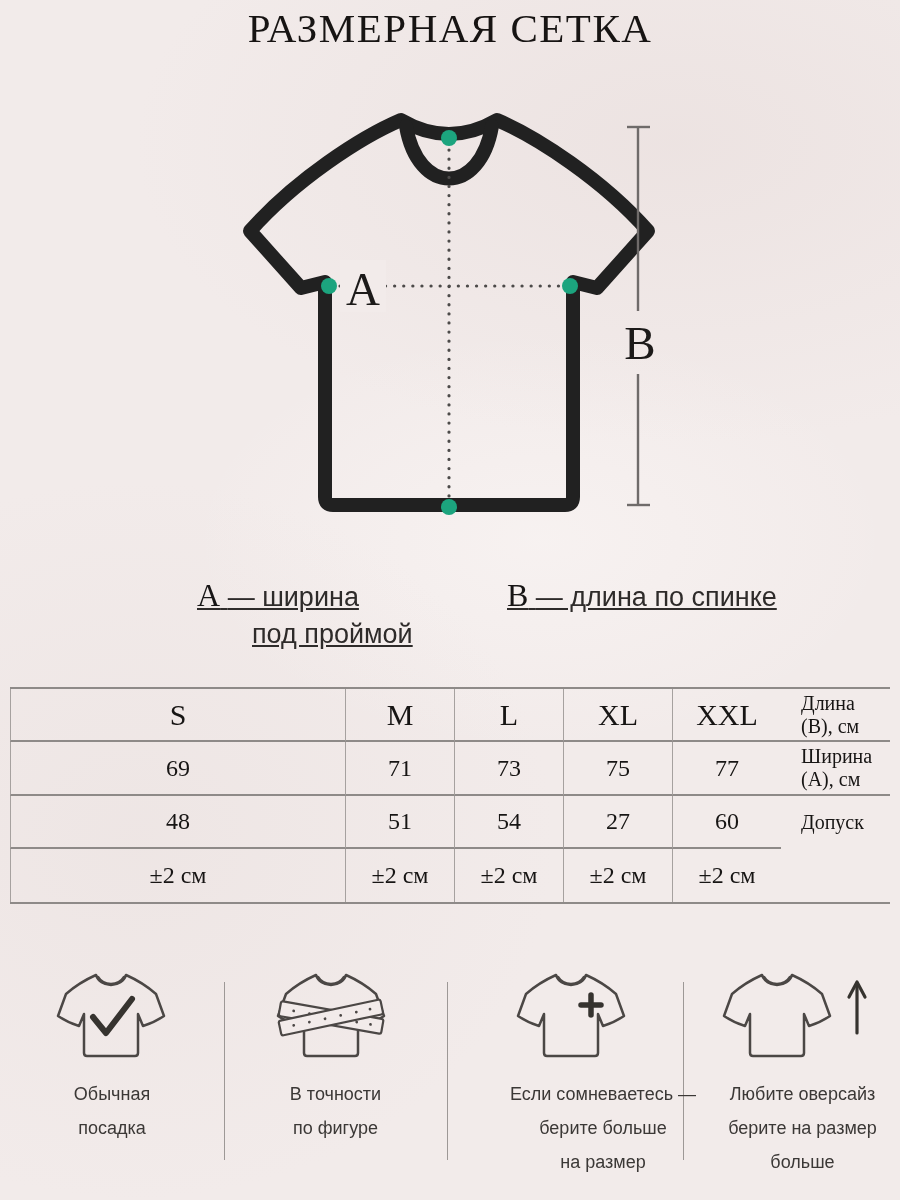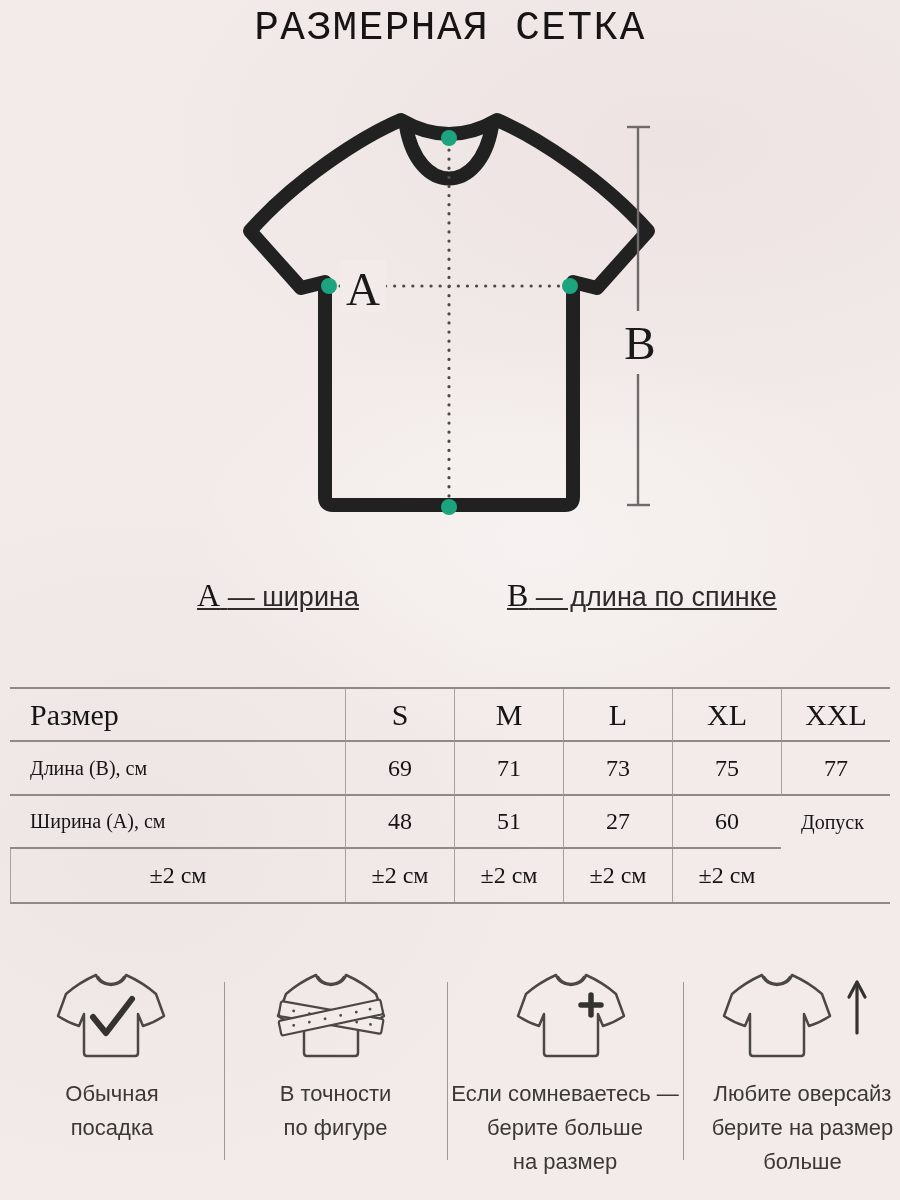--- a/index.html
+++ b/index.html
@@ -9,21 +9,21 @@
     background-image:
       radial-gradient(900px 500px at 75% 12%, rgba(226,212,210,.35), rgba(226,212,210,0) 60%),
       radial-gradient(700px 600px at 15% 70%, rgba(228,217,215,.30), rgba(228,217,215,0) 60%),
       radial-gradient(500px 300px at 60% 45%, rgba(251,247,246,.55), rgba(251,247,246,0) 70%);
     font-family:"Liberation Serif", serif;
     color:#1b1918;
   }
   .title{
     position:absolute;top:4px;left:0;width:100%;
     text-align:center;font-size:41px;line-height:48px;
-    font-weight:500;letter-spacing:1.5px;color:#171413;font-family:Liberation Mono, monospace;
+    font-weight:500;letter-spacing:1.5px;color:#171413;
   }
   .diagram-svg{position:absolute;left:0;top:0;width:900px;height:560px;}
 
   
   .legend{position:absolute;top:577px;font-family:"Liberation Sans", sans-serif;
     font-size:27px;line-height:37px;color:#2e2b2a;text-decoration:underline;}
   .legend .big-letter{font-family:"Liberation Serif", serif;font-size:32px;color:#171515;}
   .legend-a{left:197px;}
   .legend-b{left:507px;}
   .legend .l2{margin-left:55px;}
@@ -42,21 +42,21 @@
   .cell.vline{border-left:1px solid #a6a19f;}
   .cell.hline{border-bottom:2px solid #8e8a88;}
   .cell.label{justify-content:flex-start;padding-left:20px;font-size:20px;}
   .cell.head{font-size:30px;font-weight:500;}
 
   
   .vdiv{position:absolute;top:982px;height:178px;width:1px;background:#9d9896;}
   .foot-icon{position:absolute;top:969px;}
   .caption{
     position:absolute;font-family:"Liberation Sans", sans-serif;
-    font-size:22px;line-height:34px;color:#3b3836;
+    font-size:18px;line-height:34px;color:#3b3836;
     text-align:center;white-space:pre-line;
   }
 </style>
 </head>
 <body>
 
 <div class="canvas">
 
   <div class="title">РАЗМЕРНАЯ СЕТКА</div>
 
@@ -81,44 +81,45 @@
 
     <circle cx="449" cy="138" r="8" fill="var(--accent_green, #1ca47e)"></circle>
     <circle cx="329" cy="286" r="8" fill="var(--accent_green, #1ca47e)"></circle>
     <circle cx="570" cy="286" r="8" fill="var(--accent_green, #1ca47e)"></circle>
     <circle cx="449" cy="507" r="8" fill="var(--accent_green, #1ca47e)"></circle>
   </svg>
 
   <div class="legend legend-a">
     <div><span class="big-letter">A</span>
       <span>— ширина</span></div>
+    <div class="l2">под проймой</div>
   </div>
   <div class="legend legend-b">
     <div><span class="big-letter">B</span>
       <span>— длина по спинке</span></div>
   </div>
 
   <div class="size-table">
-    <div class="cell label head hline">Размер</div>
     <div class="cell head vline hline">S</div>
     <div class="cell head vline hline">M</div>
     <div class="cell head vline hline">L</div>
     <div class="cell head vline hline">XL</div>
     <div class="cell head vline hline">XXL</div>
 
     <div class="cell label hline">Длина (B), см</div>
     <div class="cell vline hline">69</div>
     <div class="cell vline hline">71</div>
     <div class="cell vline hline">73</div>
     <div class="cell vline hline">75</div>
     <div class="cell vline hline">77</div>
 
     <div class="cell label hline">Ширина (A), см</div>
     <div class="cell vline hline">48</div>
     <div class="cell vline hline">51</div>
+    <div class="cell vline hline">54</div>
     <div class="cell vline hline">27</div>
     <div class="cell vline hline">60</div>
 
     <div class="cell label">Допуск</div>
     <div class="cell vline">±2 см</div>
     <div class="cell vline">±2 см</div>
     <div class="cell vline">±2 см</div>
     <div class="cell vline">±2 см</div>
     <div class="cell vline">±2 см</div>
   </div>
@@ -183,20 +184,20 @@
     <g fill="none" stroke="#36332f" stroke-width="3.2" stroke-linejoin="round" stroke-linecap="round">
       <line x1="140" y1="64" x2="140" y2="16"></line>
       <path d="M132,28 L140,13 L148,28"></path>
     </g>
   </svg>
 
   <div class="caption" style="left:0px;   width:224px; top:1077px;">Обычная
 посадка</div>
   <div class="caption" style="left:224px; width:223px; top:1077px;">В точности
 по фигуре</div>
-  <div class="caption" style="left:447px; width:236px; top:1077px;">Если сомневаетесь —
+  <div class="caption" style="left:447px; width:236px; top:1077px;padding-left:38px;">Если сомневаетесь —
 берите больше
 на размер</div>
   <div class="caption" style="left:694px; width:217px; top:1077px;">Любите оверсайз
 берите на размер
 больше</div>
 
 </div>
 
 </body></html>

